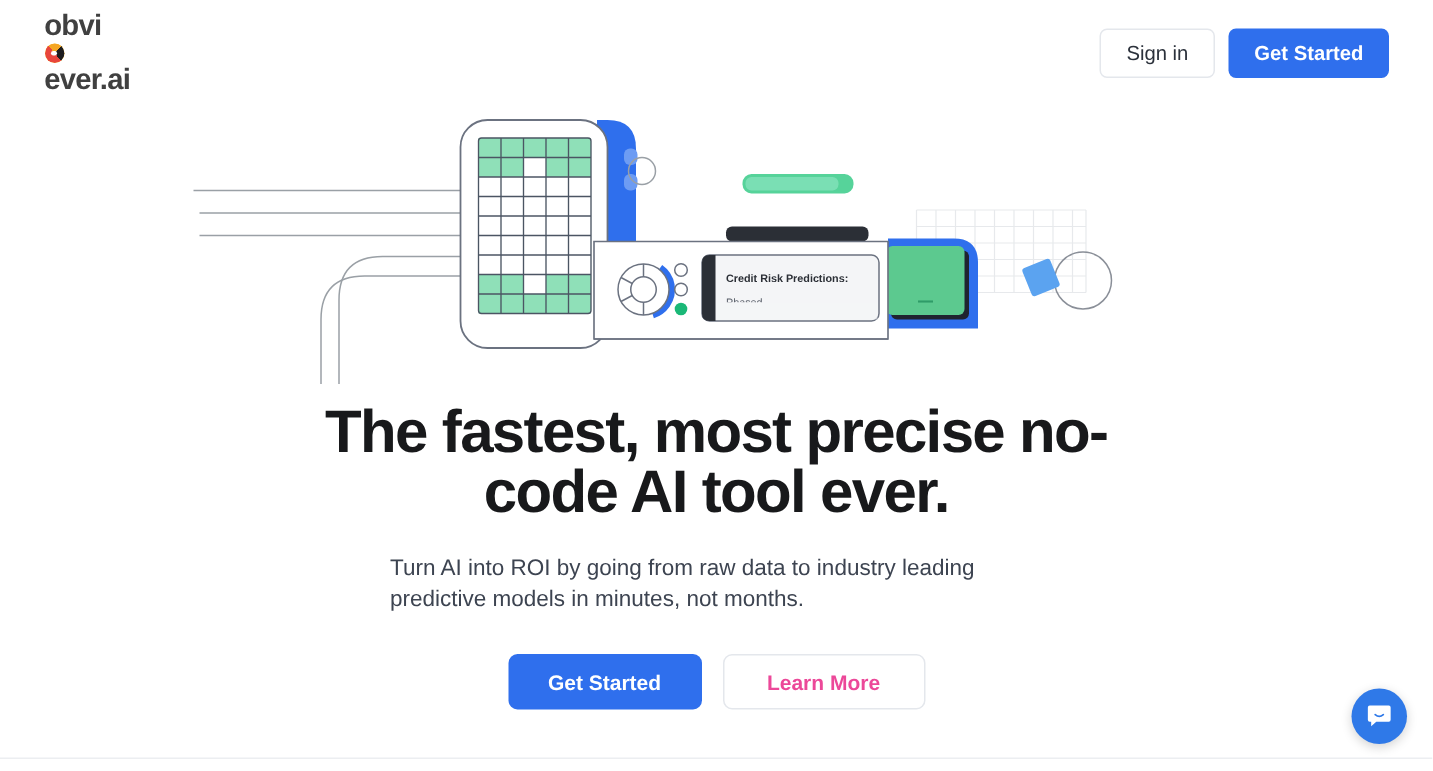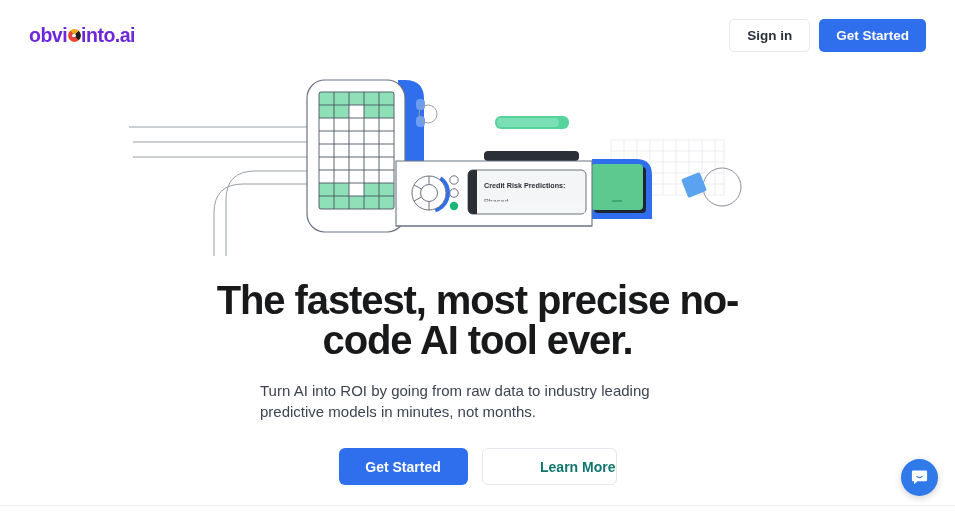--- a/index.html
+++ b/index.html
@@ -32,23 +32,24 @@
     padding: 0 29px;
     background: #ffffff;
   }
 
   .logo {
     display: flex;
     align-items: baseline;
     font-size: 19.5px;
     font-weight: 700;
     letter-spacing: -0.4px;
-    color: #6d28d9;
+    color: #404040;
     cursor: pointer;
     user-select: none;
+    flex-direction: column;
   }
   .logo .lg-a { letter-spacing: -0.5px; }
   .logo .lg-b { letter-spacing: -0.5px; }
 
   .logo-mark {
     position: relative;
     display: inline-block;
     width: 13px;
     height: 13px;
     border-radius: 50%;
@@ -113,21 +114,21 @@
 
   .nav-right {
     margin-left: auto;
     display: flex;
     align-items: center;
     gap: 9px;
   }
 
   .btn-signin {
     font-size: 13.5px;
-    font-weight: 700;
+    font-weight: 400;
     color: #2b313b;
     background: #ffffff;
     border: 1px solid #e4e7ec;
     border-radius: 5px;
     padding: 8px 17px;
     cursor: pointer;
     white-space: nowrap;
     font-family: inherit;
   }
 
@@ -155,21 +156,21 @@
     position: relative;
     width: 955px;
     height: 185px;
   }
   .illustration {
     position: absolute;
     left: 0; top: 0;
   }
 
   .hero-title {
-    margin-top: 24px;
+    margin-top: 12px;
     text-align: center;
     font-size: 40px;
     line-height: 40px;
     font-weight: 700;
     letter-spacing: -1.1px;
     color: #18191b;
     padding: 0 180px;
   }
 
   .hero-sub {
@@ -197,29 +198,28 @@
     border: none;
     border-radius: 6px;
     width: 129px;
     height: 37px;
     cursor: pointer;
     font-family: inherit;
   }
   .btn-lg-secondary {
     font-size: 14px;
     font-weight: 700;
-    color: #0f766e;
+    color: #ec4899;
     background: #ffffff;
     border: 1px solid #e4e7ec;
     border-radius: 6px;
     width: 135px;
     height: 37px;
     cursor: pointer;
     font-family: inherit;
-    text-align: right;
   }
 
   
   .bottom-divider {
     position: absolute;
     left: 0;
     top: 505px;
     width: 955px;
     height: 1px;
     background: #eceef1;
@@ -244,21 +244,21 @@
 </head>
 <body>
 
 <div class="page">
 
   <nav class="navbar">
 
     <div class="logo">
       <span class="lg-a">obvi</span>
       <span class="logo-mark"></span>
-      <span class="lg-b">into.ai</span>
+      <span class="lg-b">ever.ai</span>
     </div>
 
 
     <div class="nav-right">
       <button class="btn-signin">Sign in</button>
       <button class="btn-primary-sm">Get Started</button>
     </div>
 
   </nav>
 

